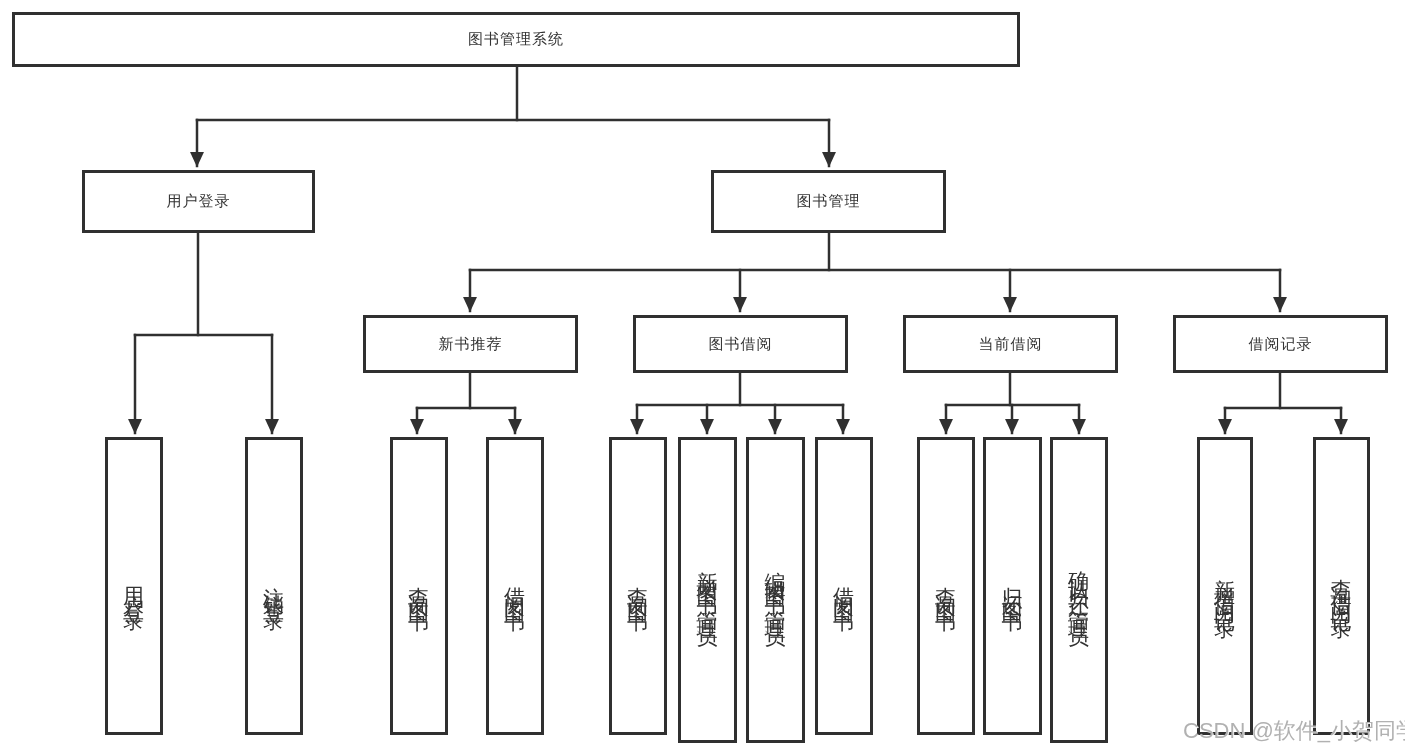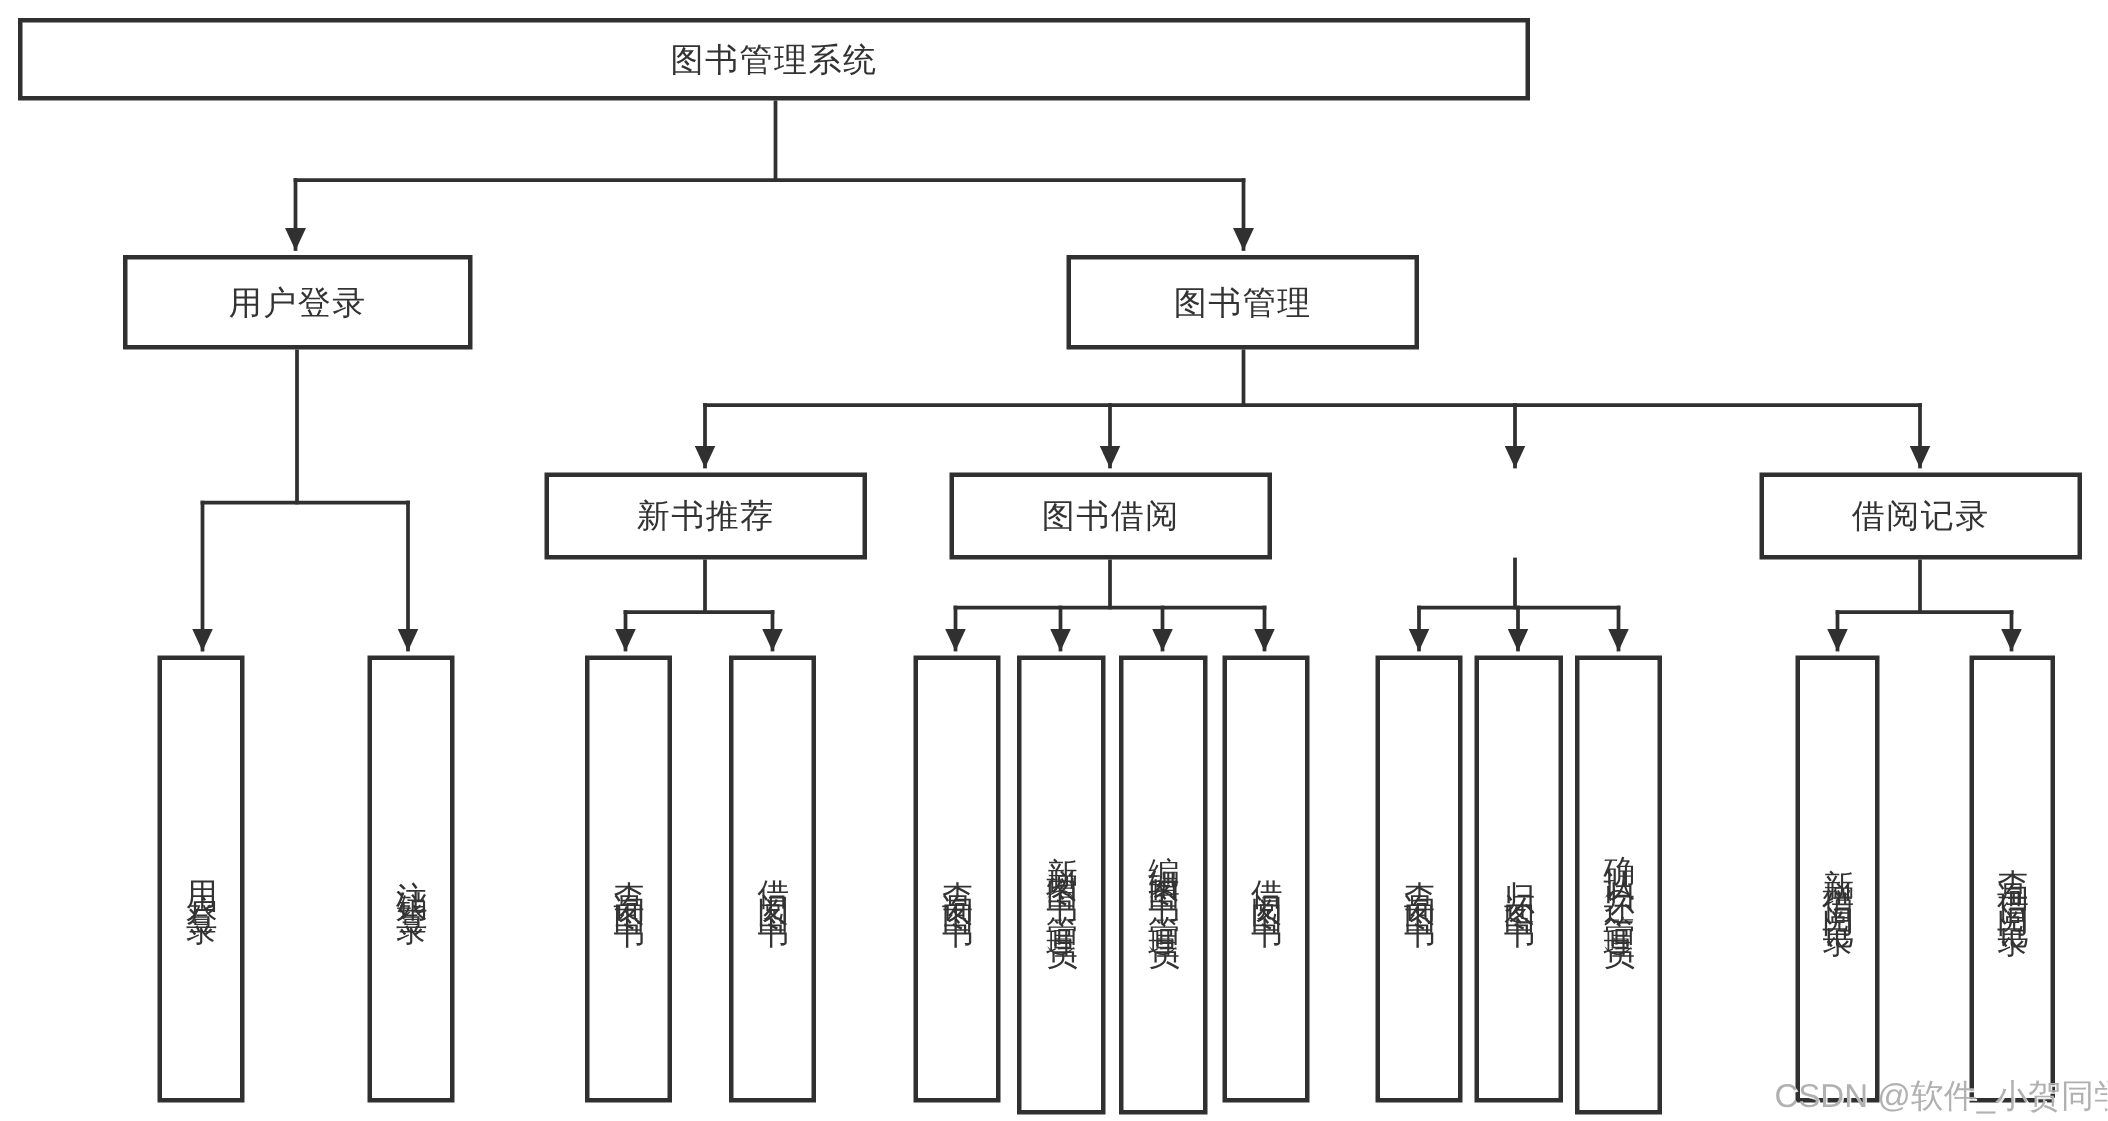--- a/index.html
+++ b/index.html
@@ -33,21 +33,21 @@
     box-sizing: border-box;
     border: 3px solid var(--line);
     background: var(--bg);
     display: flex;
     align-items: center;
     justify-content: center;
     color: var(--text);
     z-index: 2;
   }
   .box.h span {
-    font-size: 22px;
+    font-size: 15px;
     letter-spacing: 1px;
     white-space: nowrap;
     font-family: Liberation Serif, serif;
   }
   .box.v span {
     writing-mode: vertical-rl;
     text-orientation: mixed;
     font-size: 21px;
     letter-spacing: 8px;
     line-height: 1;
@@ -127,20 +127,23 @@
   <div class="box h" style="left:363px;top:315px;width:215px;height:58px">
     <span>新书推荐</span>
   </div>
 
   <div class="box h" style="left:711px;top:170px;width:235px;height:63px">
     <span>图书管理</span>
   </div>
   <div class="box h" style="left:633px;top:315px;width:215px;height:58px">
     <span>图书借阅</span>
   </div>
+  <div class="box h" style="left:903px;top:315px;width:215px;height:58px">
+    <span>当前借阅</span>
+  </div>
   <div class="box h" style="left:1173px;top:315px;width:215px;height:58px">
     <span>借阅记录</span>
   </div>
 
   <div class="box v" style="left:105px;top:437px;width:58px;height:298px">
     <span>用户登录</span>
   </div>
   <div class="box v" style="left:245px;top:437px;width:58px;height:298px">
     <span>注销登录</span>
   </div>

